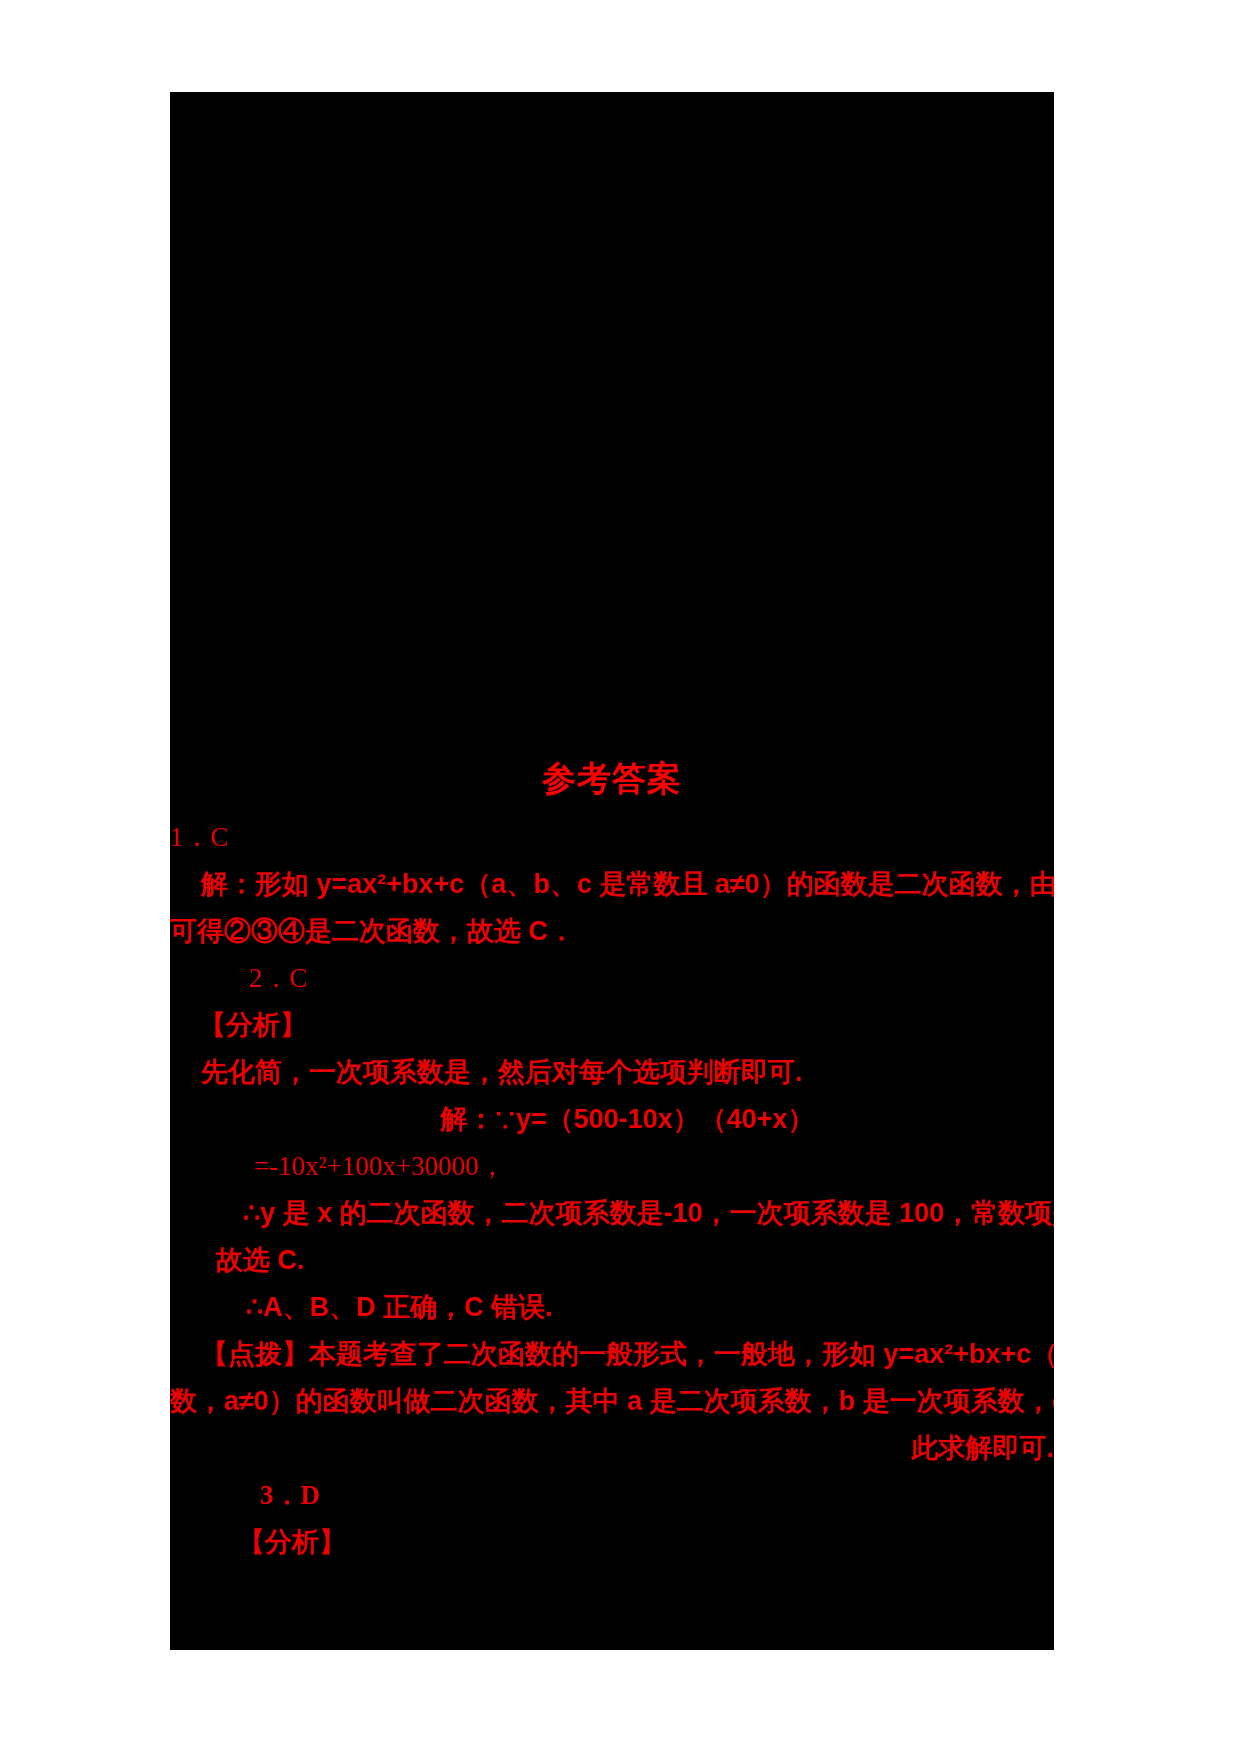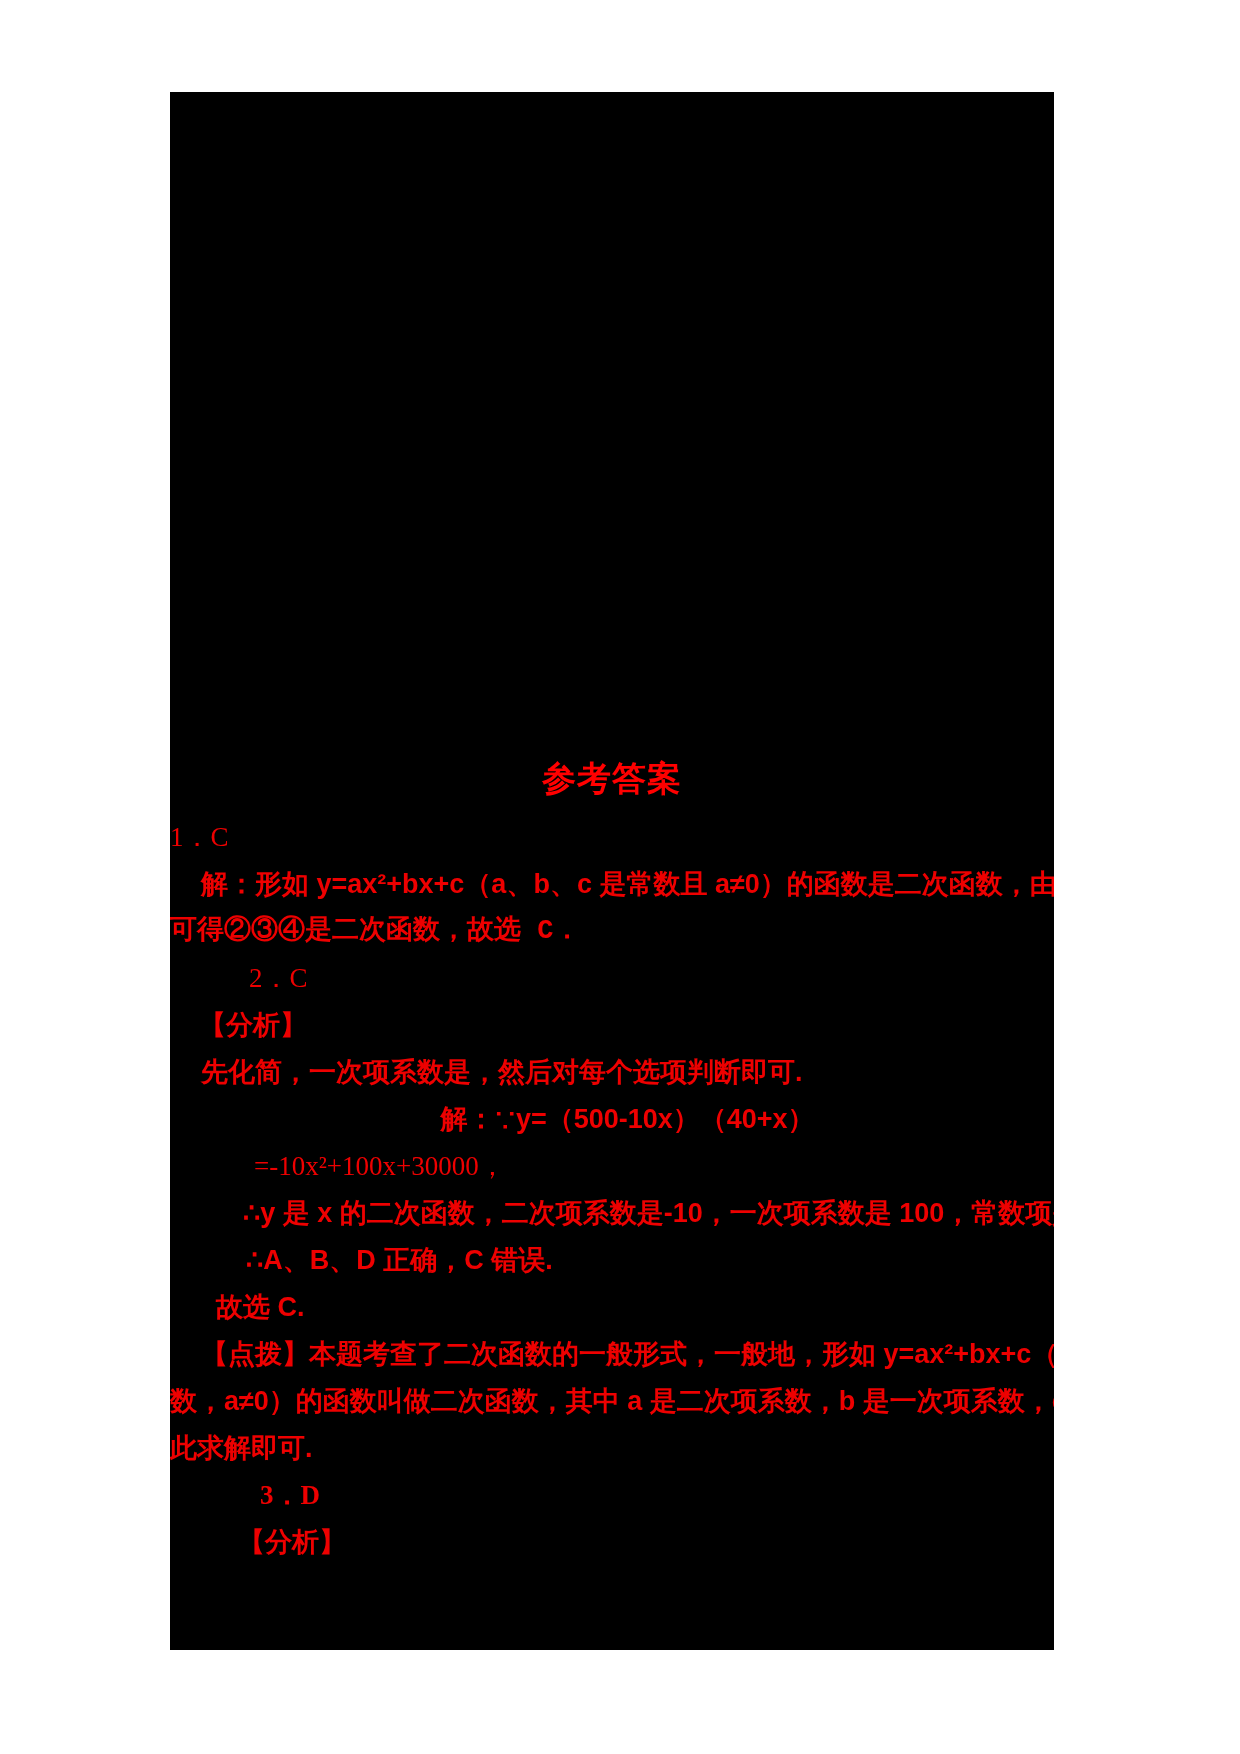--- a/index.html
+++ b/index.html
@@ -70,29 +70,29 @@
 </head>
 <body>
 
 <div class="canvas" style="background: rgb(255, 255, 255);">
   <div class="sheet" style="background: rgb(0, 0, 0);">
     <div class="figure-area" style="background: rgb(0, 0, 0);"></div>
     <div class="doc-title" style="color: rgb(255, 0, 0);">参考答案</div>
     <div class="lines-wrap">
         <div class="line thin serif" style="color: rgb(238, 0, 0);">1．C</div>
         <div class="line" style="padding-left: 31px; color: rgb(238, 0, 0);">解：形如 y=ax²+bx+c（a、b、c 是常数且 a≠0）的函数是二次函数，由二次函数的定义</div>
-        <div class="line" style="padding-left: 0px; color: rgb(238, 0, 0); font-family: Liberation Mono, monospace;">可得②③④是二次函数，故选 C．</div>
+        <div class="line" style="padding-left: 0px; color: rgb(238, 0, 0);">可得②③④是二次函数，故选 C．</div>
         <div class="line thin serif" style="padding-left: 47px; color: rgb(238, 0, 0); margin-left: 32px;">2．C</div>
         <div class="line" style="padding-left: 29px; color: rgb(238, 0, 0);">【分析】</div>
         <div class="line" style="padding-left: 31px; color: rgb(238, 0, 0);">先化简，一次项系数是，然后对每个选项判断即可.</div>
         <div class="line" style="padding-left: 31px; color: rgb(238, 0, 0); text-align: center;">解：∵y=（500-10x）（40+x）</div>
         <div class="line thin serif" style="padding-left: 84px; color: rgb(238, 0, 0);">=-10x²+100x+30000，</div>
         <div class="line" style="padding-left: 73px; color: rgb(238, 0, 0);">∴y 是 x 的二次函数，二次项系数是-10，一次项系数是 100，常数项是 20000，</div>
+        <div class="line" style="padding-left: 46px; color: rgb(238, 0, 0);">故选 C.</div>
         <div class="line" style="padding-left: 76px; color: rgb(238, 0, 0);">∴A、B、D 正确，C 错误.</div>
-        <div class="line" style="padding-left: 46px; color: rgb(238, 0, 0);">故选 C.</div>
         <div class="line" style="padding-left: 31px; color: rgb(238, 0, 0);">【点拨】本题考查了二次函数的一般形式，一般地，形如 y=ax²+bx+c（a，b，c 为常</div>
         <div class="line" style="padding-left: 0px; color: rgb(238, 0, 0);">数，a≠0）的函数叫做二次函数，其中 a 是二次项系数，b 是一次项系数，c 是常数项，据</div>
-        <div class="line" style="padding-left: 0px; color: rgb(238, 0, 0);">此求解即可.</div>
+        <div class="line" style="padding-left: 0px; color: rgb(238, 0, 0); text-align: right;">此求解即可.</div>
         <div class="line serif" style="padding-left: 60px; color: rgb(238, 0, 0); margin-left: 30px;">3．D</div>
         <div class="line" style="padding-left: 68px; color: rgb(238, 0, 0);">【分析】</div>
       </div>
   </div>
 </div>
 
 </body></html>

